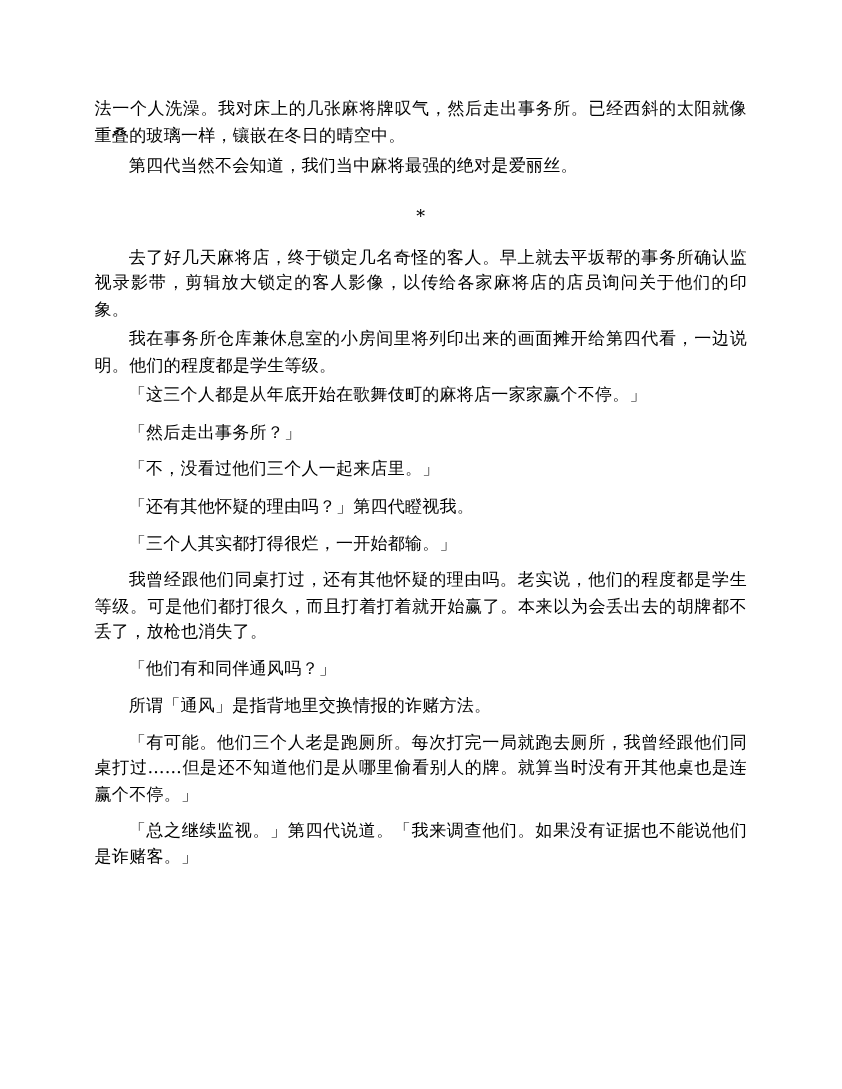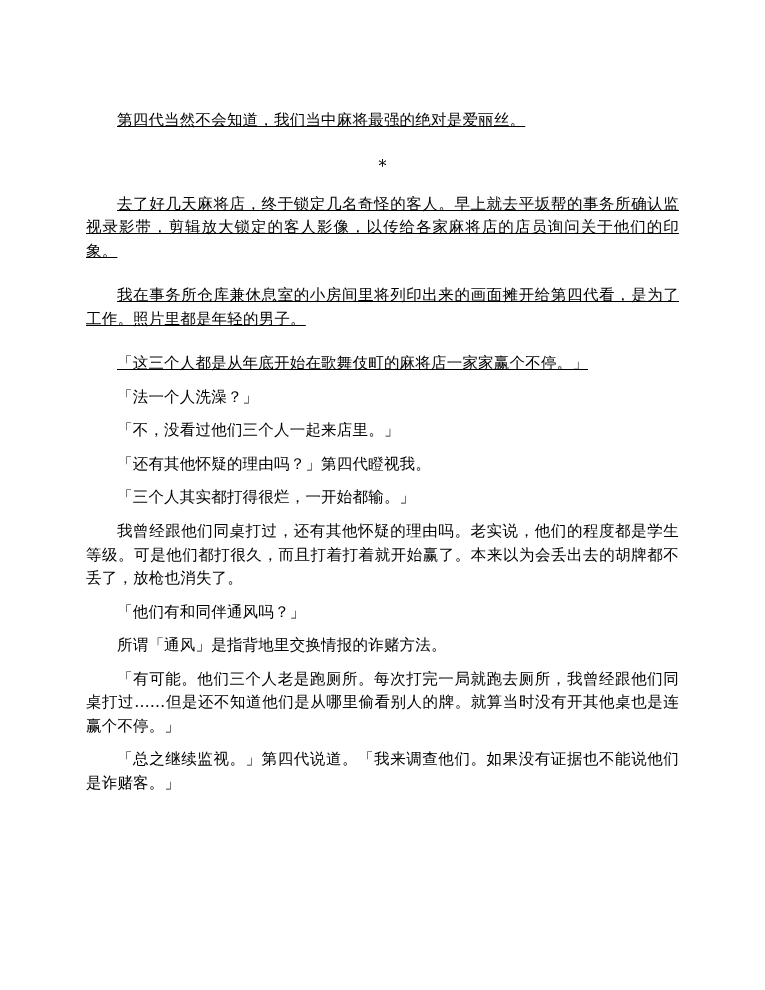--- a/index.html
+++ b/index.html
@@ -41,22 +41,21 @@
     text-indent: 2em;
   }
   p.flush {
     text-indent: 0;
   }
   
   p.gap {
     margin-top: 10px;
   }
   p.gap-sm {
-    margin-top: 21px;
-    text-decoration: underline;
+    margin-top: 4px;
   }
   .divider {
     text-align: center;
     font-size: 16px;
     line-height: 1;
     margin-top: 22px;
     margin-bottom: 22px;
     letter-spacing: 0;
   }
   .divider span {
@@ -64,36 +63,37 @@
     position: relative;
     top: 4px;
   }
 </style>
 </head>
 <body>
 
 <div class="page">
   <div class="body-text">
 
+    <p class="flush">法一个人洗澡。我对床上的几张麻将牌叹气，然后走出事务所。已经西斜的太阳就像重叠的玻璃一样，镶嵌在冬日的晴空中。</p>
 
     <p class="indent gap-sm">第四代当然不会知道，我们当中麻将最强的绝对是爱丽丝。</p>
 
     <div class="divider">
       <span>*</span>
     </div>
 
 
     <p class="indent gap-sm">去了好几天麻将店，终于锁定几名奇怪的客人。早上就去平坂帮的事务所确认监视录影带，剪辑放大锁定的客人影像，以传给各家麻将店的店员询问关于他们的印象。</p>
 
 
-    <p class="indent gap-sm">我在事务所仓库兼休息室的小房间里将列印出来的画面摊开给第四代看，是为了工作。照片里都是年轻的男子。</p>
+    <p class="indent gap-sm">我在事务所仓库兼休息室的小房间里将列印出来的画面摊开给第四代看，一边说明。他们的程度都是学生等级。</p>
 
     <p class="quote gap-sm">「这三个人都是从年底开始在歌舞伎町的麻将店一家家赢个不停。」</p>
 
-    <p class="quote gap">「法一个人洗澡？」</p>
+    <p class="quote gap">「然后走出事务所？」</p>
 
     <p class="quote gap">「不，没看过他们三个人一起来店里。」</p>
 
     <p class="quote gap">「还有其他怀疑的理由吗？」第四代瞪视我。</p>
 
 
 
     <p class="quote gap">「三个人其实都打得很烂，一开始都输。」</p>
 
     <p class="indent gap">我曾经跟他们同桌打过，还有其他怀疑的理由吗。老实说，他们的程度都是学生等级。可是他们都打很久，而且打着打着就开始赢了。本来以为会丢出去的胡牌都不丢了，放枪也消失了。</p>

